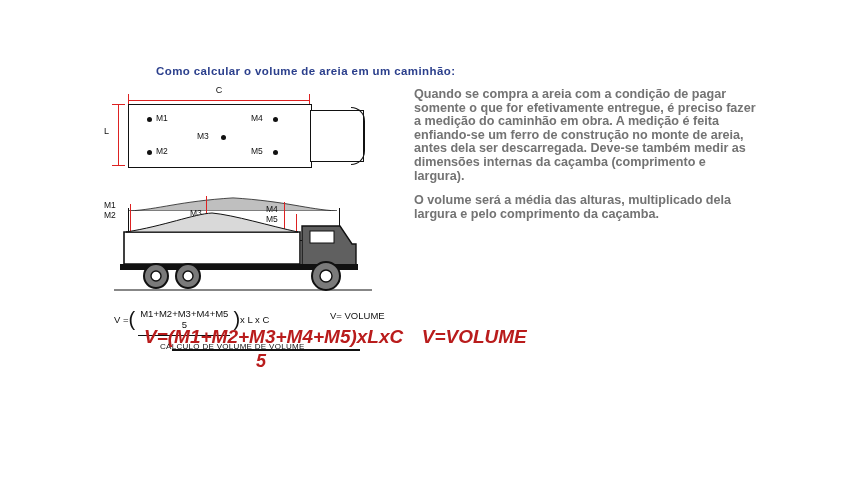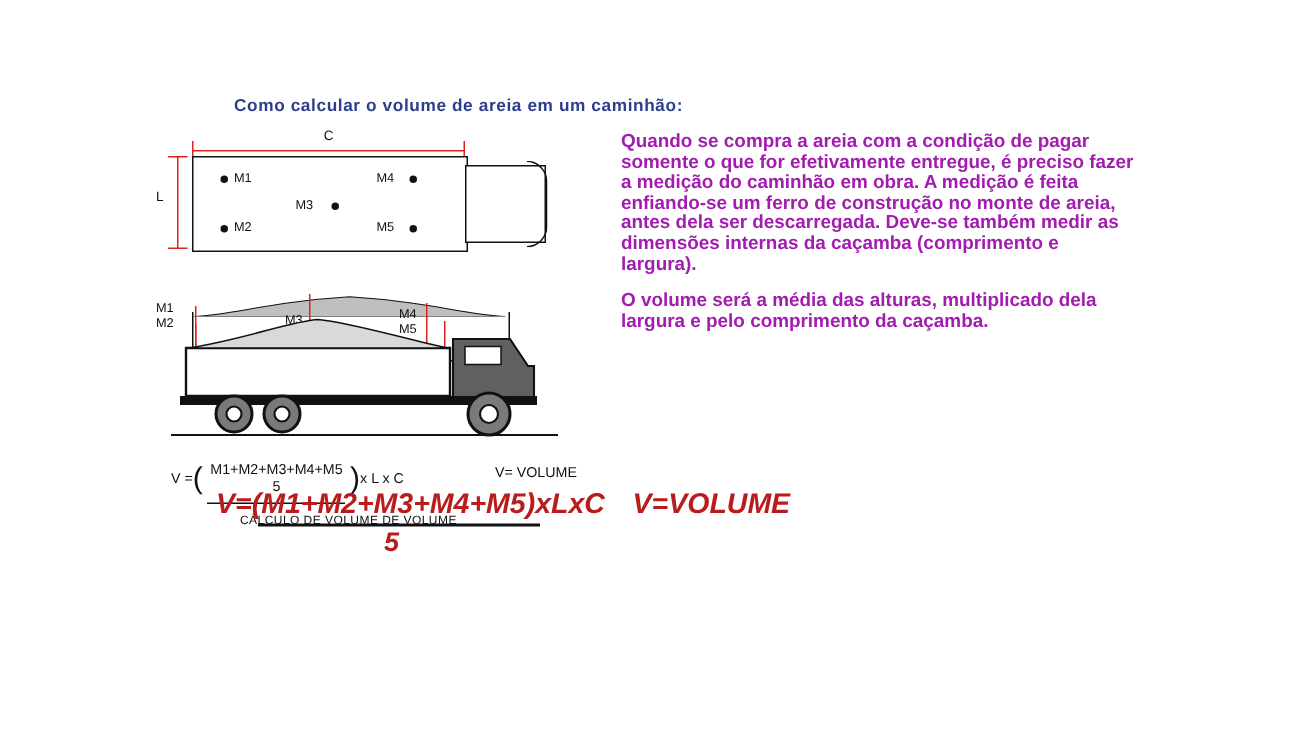--- a/index.html
+++ b/index.html
@@ -239,21 +239,21 @@
     color: #111;
     letter-spacing: 0.3px;
   }
 
   
   .textcol {
     position: absolute;
     left: 318px;
     top: 36px;
     width: 342px;
-    color: #a21caf;
+    color: #737373;
   }
   .para {
     font-size: 12.6px;
     line-height: 13.6px;
     font-weight: bold;
     margin: 0 0 11px 0;
   }
   .para.last { margin-bottom: 0; }
 
   

